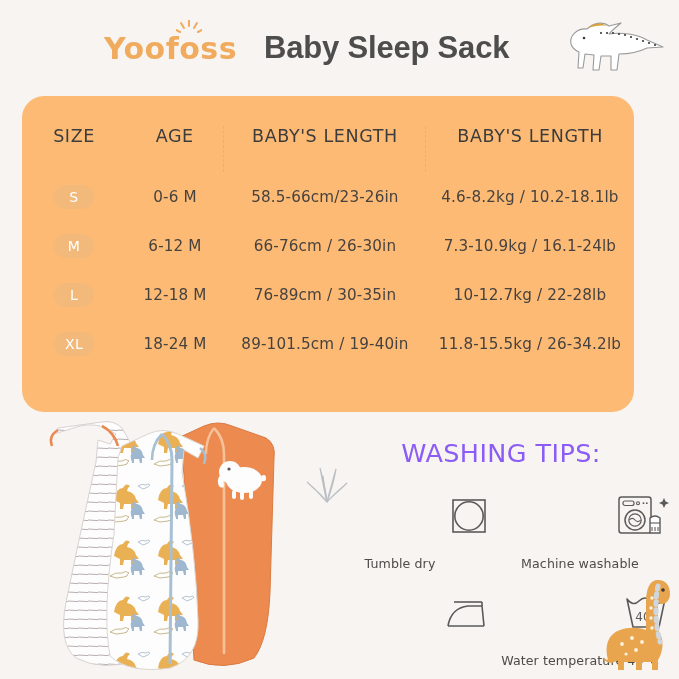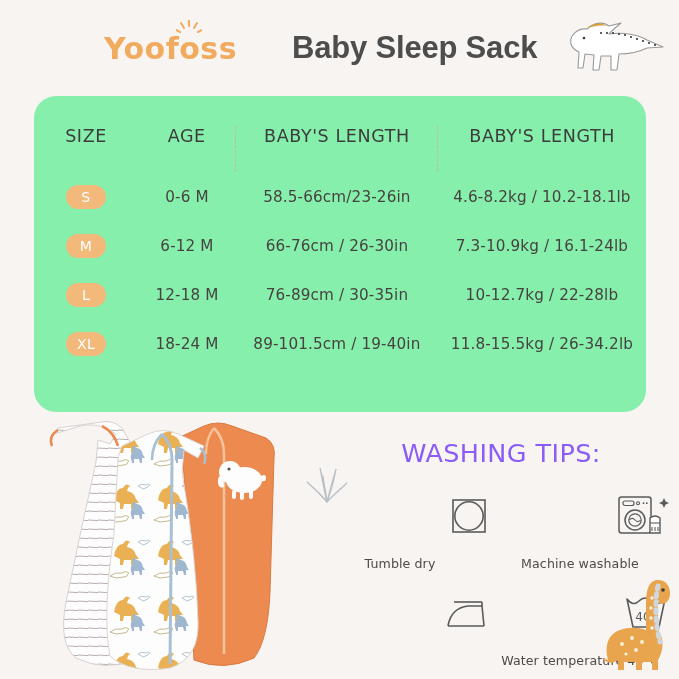--- a/index.html
+++ b/index.html
@@ -13,21 +13,20 @@
     position: relative;
   }
 
   
   .header {
     height: 92px;
     display: flex;
     align-items: center;
     padding: 4px 20px 0 104px;
     position: relative;
-    gap: 28px;
   }
   .brand {
     font-size: 30px;
     font-weight: 700;
     color: #f0ab5e;
     letter-spacing: 0.5px;
     position: relative;
     font-family: "DejaVu Sans", sans-serif;
   }
   .brand-rays {
@@ -48,25 +47,25 @@
     position: absolute;
     right: 12px;
     top: 14px;
     width: 104px;
     height: 64px;
   }
 
   
   .table-panel {
     position: absolute;
-    left: 34px;
+    left: 22px;
     top: 96px;
     width: 612px;
     height: 316px;
-    background: #86efac;
+    background: #fdba74;
     border-radius: 22px;
     padding: 30px 0 0 0;
   }
   .size-table { width: 100%; border-collapse: collapse; }
 
   .size-table thead th {
     font-size: 17.5px;
     font-weight: 400;
     color: #3c3c3c;
     letter-spacing: 0.6px;

